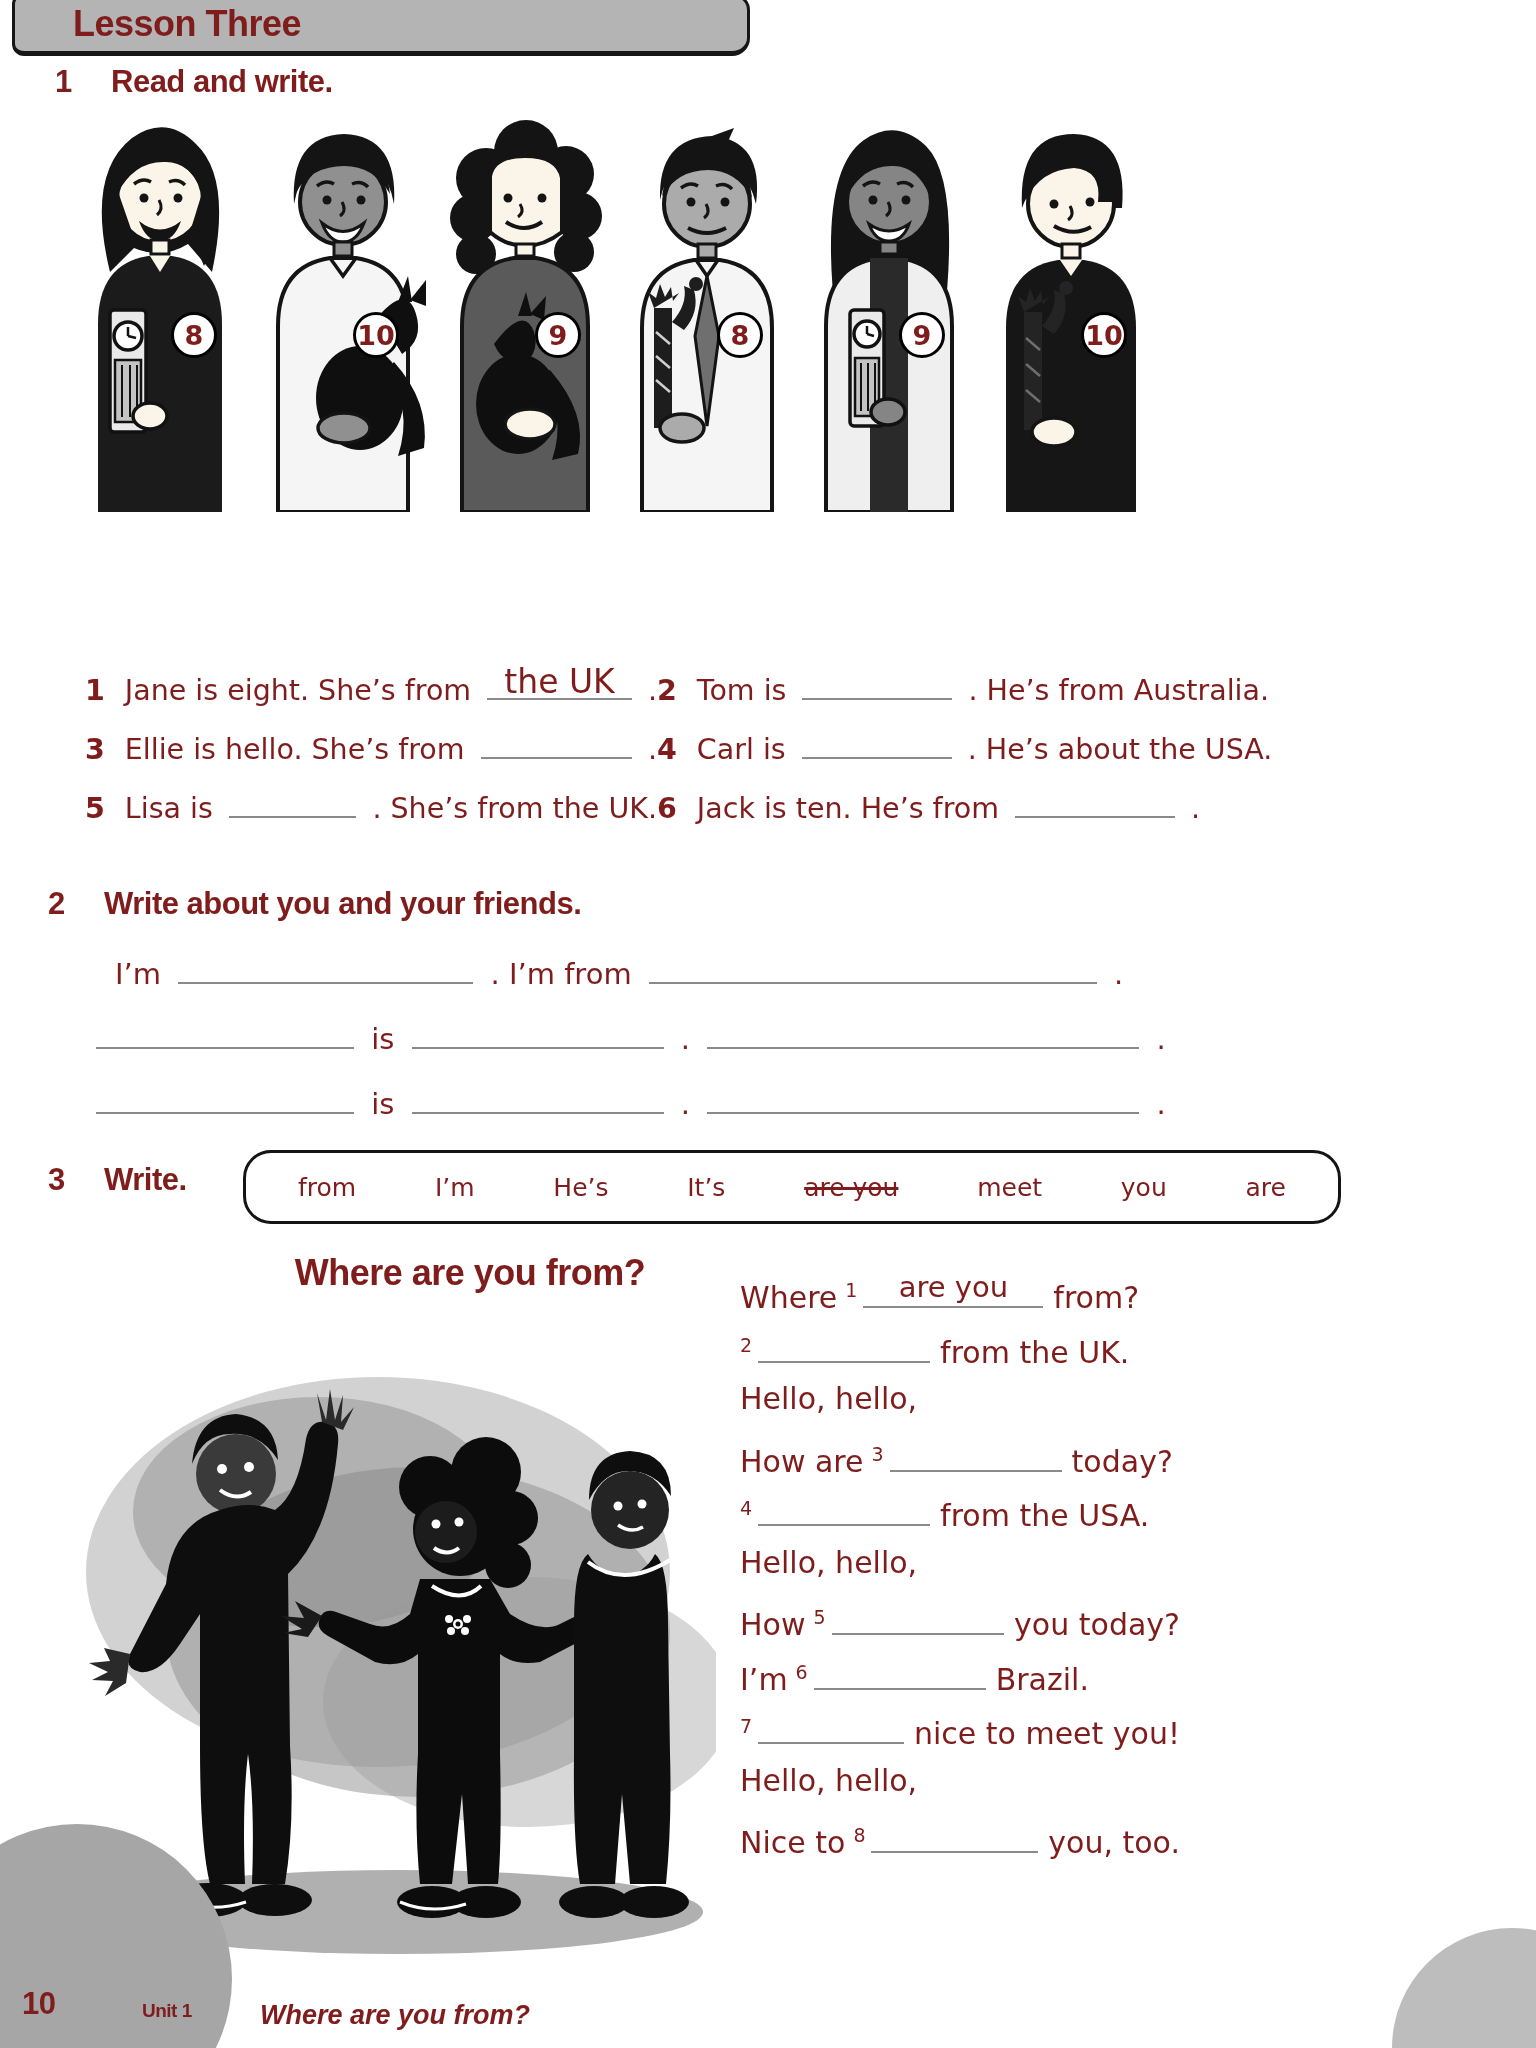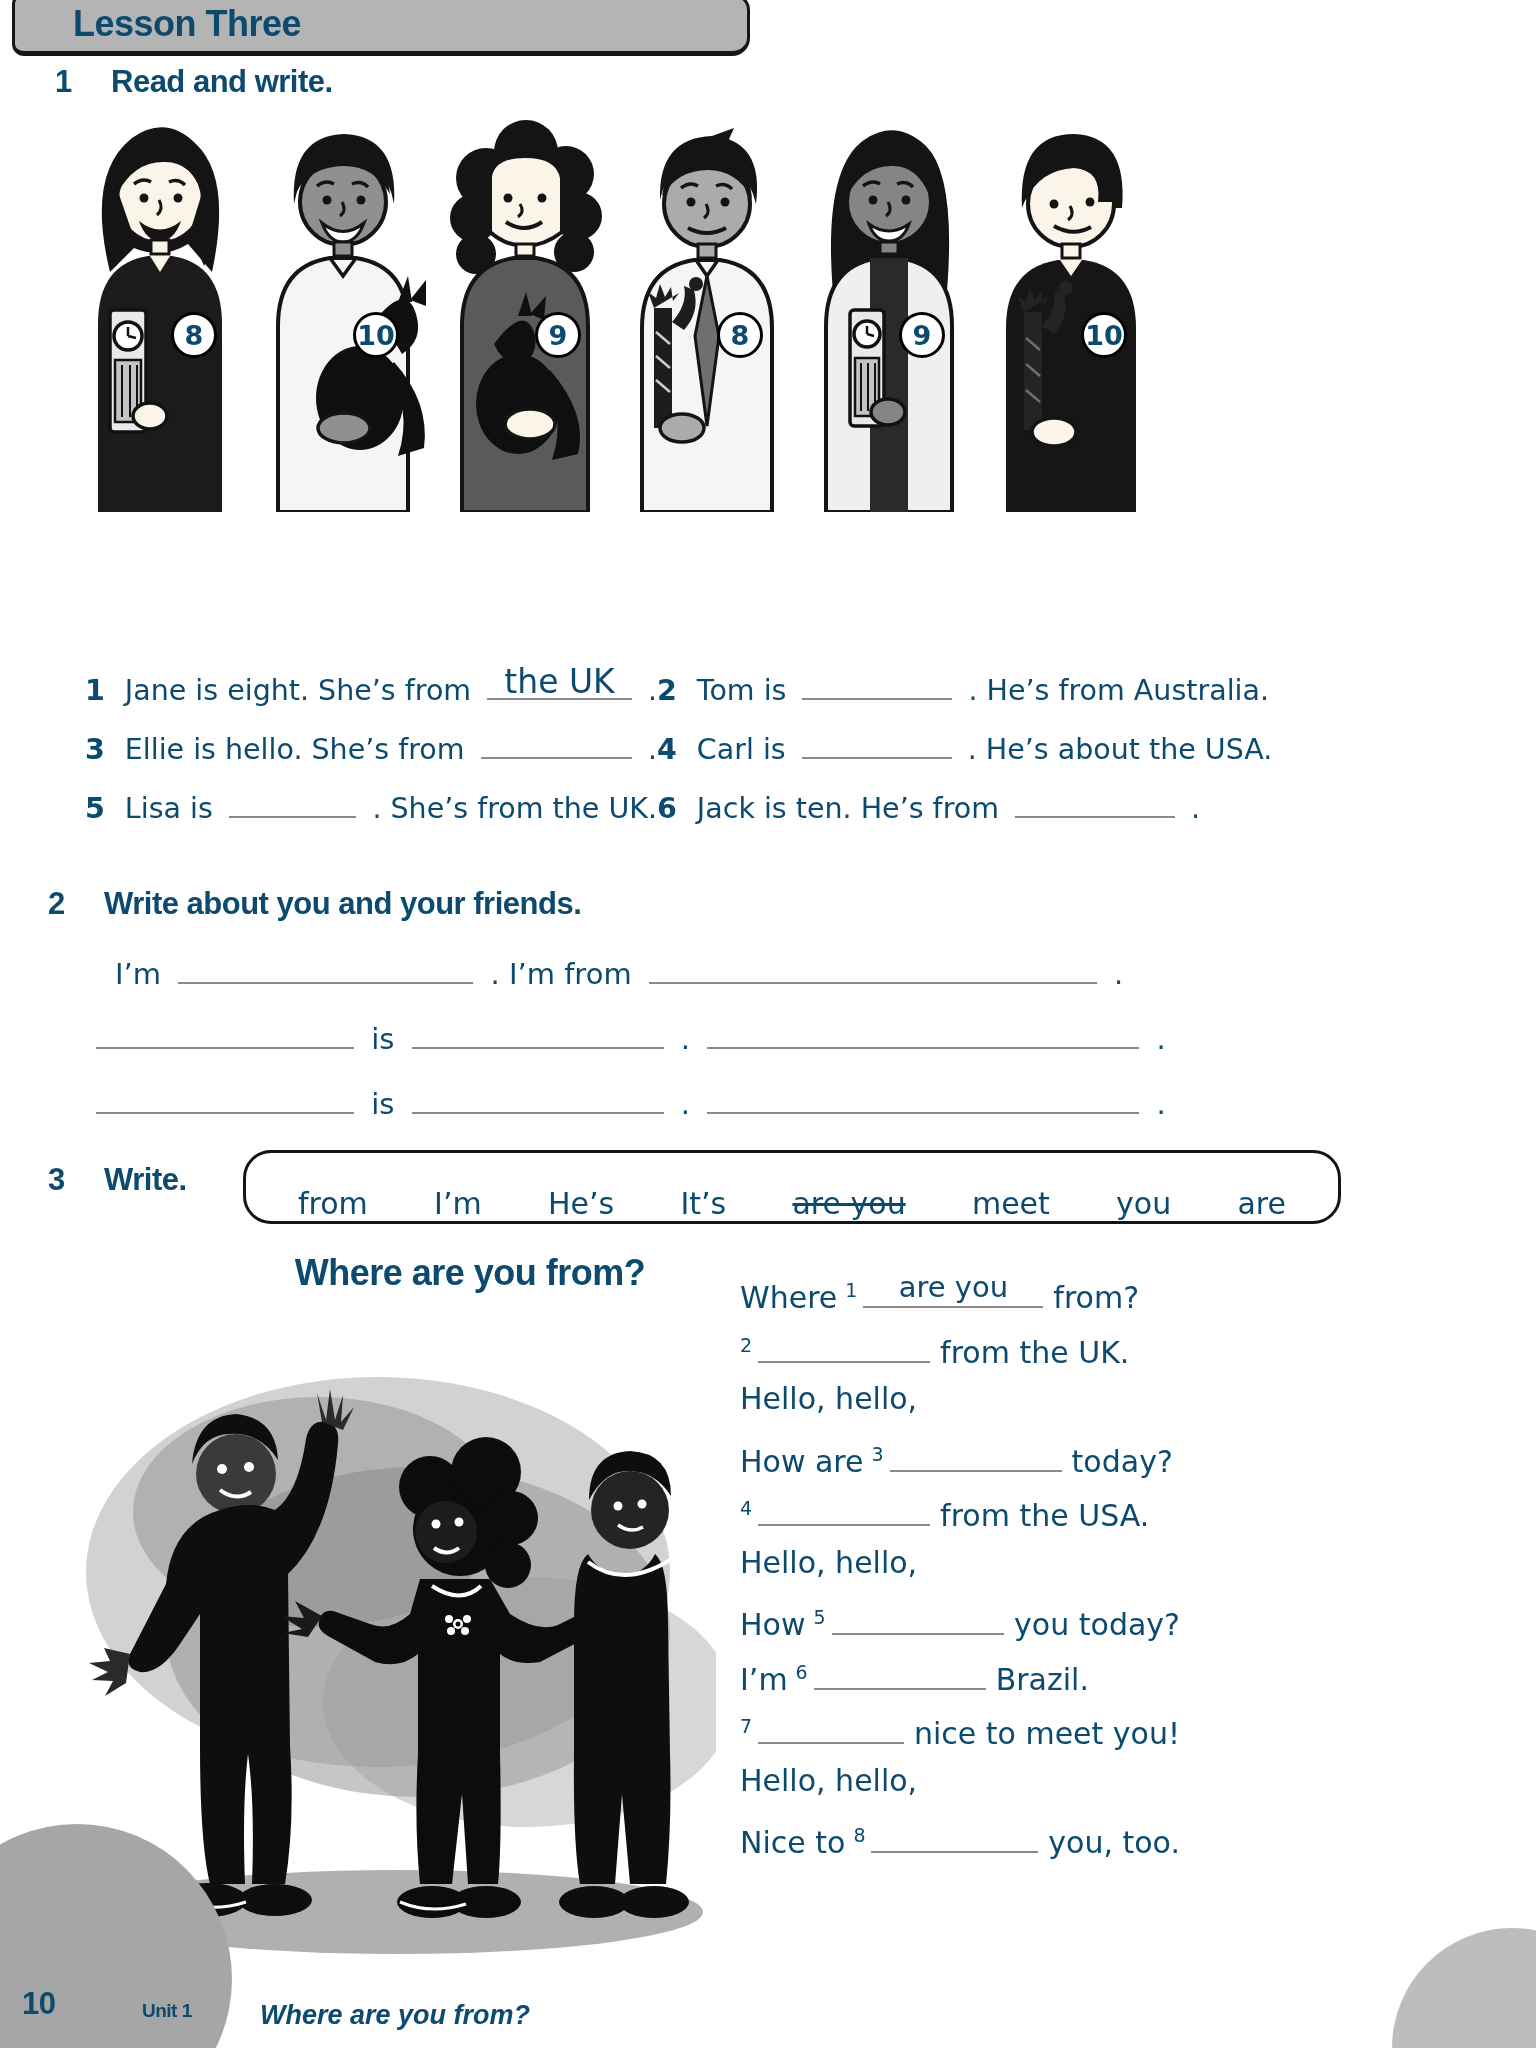--- a/index.html
+++ b/index.html
@@ -1,18 +1,18 @@
 <!DOCTYPE html>
 <html><head>
 <meta charset="utf-8">
 <style>
   html,body{margin:0;padding:0;background:#e8e8e8;}
   .page{
     position:relative;width:1536px;height:2048px;margin:0 auto;
-    background:#ffffff;color:#0c4a6e;overflow:hidden;
+    background:#ffffff;color:#7f1d1d;overflow:hidden;
     font-family:"DejaVu Sans",sans-serif;
   }
   .chunky{font-family:"Liberation Sans",sans-serif;font-weight:800;letter-spacing:-0.5px;}
 
   
   .lesson-tab{
     position:absolute;left:12px;top:-6px;width:738px;height:62px;
     background:#b4b4b4;border:3px solid #161616;border-radius:10px 16px 18px 12px;
     display:flex;align-items:center;padding-left:58px;box-sizing:border-box;
     border-bottom-width:5px;
@@ -54,22 +54,22 @@
   .w150{width:150px}.w160{width:160px}.w175{width:175px}
 
   
   .ex2-line{position:absolute;font-size:29px;line-height:42px;white-space:nowrap;}
   .bl{display:inline-block;border-bottom:2px solid #8a8a8a;height:34px;vertical-align:baseline;margin:0 8px;}
 
   
   .word-bank{
     position:absolute;left:243px;top:1150px;width:1098px;height:74px;
     border:3.5px solid #141414;border-radius:28px;box-sizing:border-box;
-    display:flex;align-items:flex-end;justify-content:space-between;
-    padding:0 52px;font-size:30px;
+    display:flex;align-items:center;justify-content:space-between;
+    padding:0 52px;font-size:25px;
   }
   .struck{text-decoration:line-through;text-decoration-thickness:3px;}
 
   
   .song-title{position:absolute;left:225px;top:1252px;width:490px;text-align:center;font-size:36px;}
   .scene{position:absolute;left:68px;top:1322px;width:648px;height:660px;}
   .scene svg{width:100%;height:100%;}
   .lyrics{position:absolute;left:740px;top:1272px;width:440px;font-size:30px;}
   .lyric-line{height:54.5px;display:flex;align-items:baseline;white-space:nowrap;}
   .sup{font-size:19px;vertical-align:10px;position:relative;top:-11px;margin:0 6px 0 8px;}

